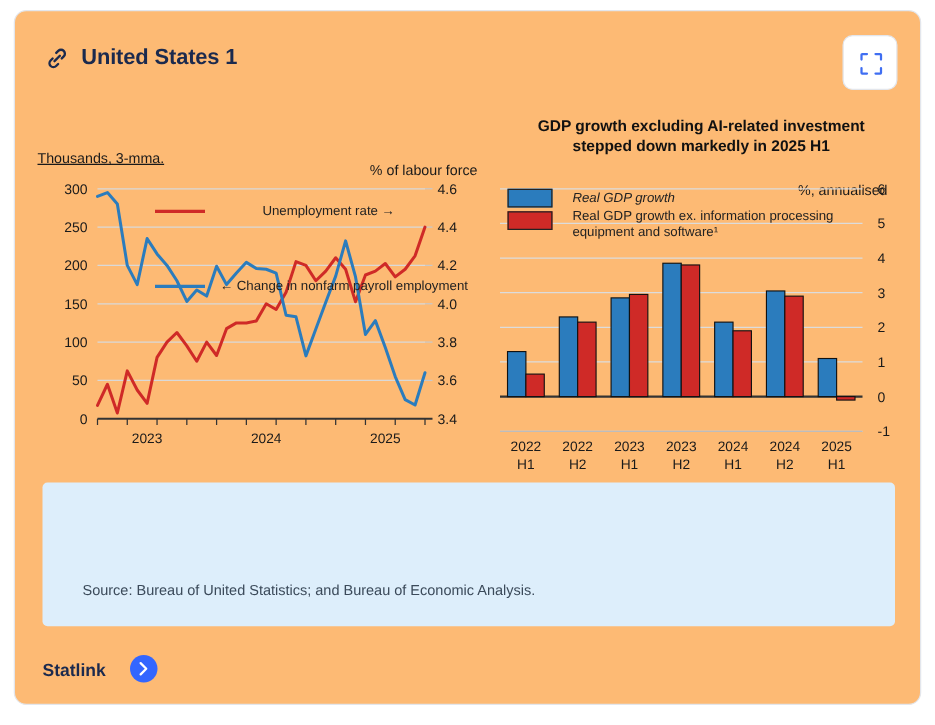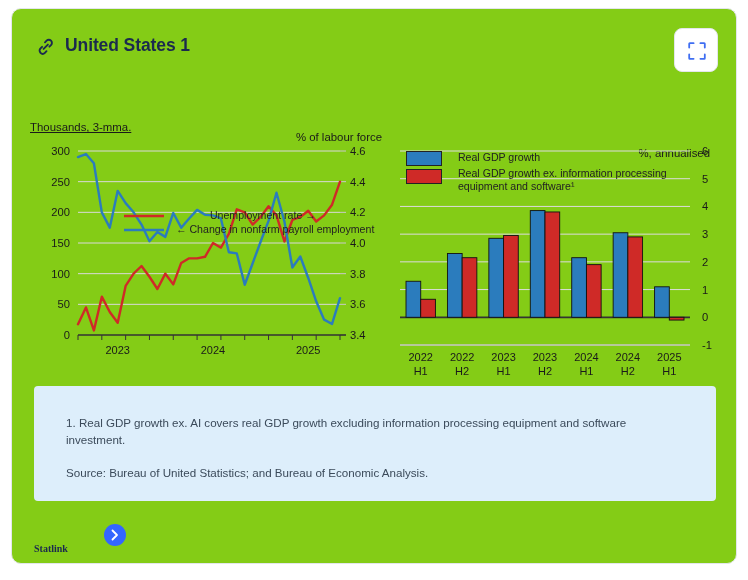--- a/index.html
+++ b/index.html
@@ -17,21 +17,21 @@
     background: #ffffff;
   }
   .card {
     position: absolute;
     left: 11px;
     top: 8px;
     width: 726px;
     height: 556px;
     border: 1px solid #e3e6ec;
     border-radius: 10px;
-    background: #84cc16;
+    background: #fdba74;
     box-sizing: border-box;
   }
   
   .card-header {
     position: absolute;
     left: 0; top: 0;
     width: 100%;
     height: 74px;
   }
   .link-icon {
@@ -110,25 +110,24 @@
   .note-2 { top: 78px; }
 
   
   .statlink-wrap {
     position: absolute;
     left: 22px; top: 515px;
     height: 26px;
   }
   .statlink-label {
     position: absolute;
-    left: 0; top: 19px;
-    font-size: 10px;
+    left: 0; top: 4px;
+    font-size: 14px;
     font-weight: bold;
     color: #1b2a4e;
-    font-family: Liberation Serif, serif;
   }
   .statlink-btn {
     position: absolute;
     left: 70px; top: 0px;
     width: 22px; height: 22px;
     border-radius: 50%;
     background: #3366ff;
     cursor: pointer;
   }
   .statlink-btn svg { position: absolute; left: 6px; top: 5px; }
@@ -211,37 +210,41 @@
           <line x1="268.3636363636364" y1="190" x2="268.3636363636364" y2="195" stroke="#333" stroke-width="1"></line>
           <line x1="292.1818181818182" y1="190" x2="292.1818181818182" y2="195" stroke="#333" stroke-width="1"></line>
           <line x1="316" y1="190" x2="316" y2="195" stroke="#333" stroke-width="1"></line>
           <text x="93.69696969696969" y="209" text-anchor="middle" class="cat-label">2023</text>
           <text x="188.96969696969697" y="209" text-anchor="middle" class="cat-label">2024</text>
           <text x="284.24242424242425" y="209" text-anchor="middle" class="cat-label">2025</text>
           <polyline points="54.00,179.27 61.94,162.40 69.88,185.40 77.82,151.67 85.76,167.00 93.70,177.73 101.64,140.93 109.58,128.67 117.52,121.00 125.45,131.73 133.39,144.00 141.33,128.67 149.27,139.40 157.21,117.93 165.15,113.33 173.09,113.33 181.03,111.80 188.97,98.00 196.91,102.60 204.85,88.80 212.79,64.27 220.73,67.33 228.67,79.60 236.61,71.93 244.55,61.20 252.48,70.40 260.42,96.47 268.36,75.00 276.30,71.93 284.24,65.80 292.18,76.53 300.12,70.40 308.06,59.67 316.00,36.67" fill="none" stroke="#cf2a27" stroke-width="2.4" stroke-linejoin="round" stroke-linecap="round"></polyline>
           <polyline points="54.00,12.13 61.94,9.07 69.88,18.27 77.82,67.33 85.76,82.67 93.70,45.87 101.64,58.13 109.58,67.33 117.52,79.60 125.45,96.16 133.39,86.96 141.33,91.87 149.27,67.95 157.21,82.67 165.15,73.47 173.09,64.88 181.03,69.79 188.97,70.40 196.91,73.47 204.85,107.20 212.79,108.43 220.73,139.71 228.67,118.24 236.61,96.77 244.55,75.92 252.48,47.71 260.42,76.53 268.36,122.53 276.30,111.49 284.24,132.96 292.18,156.27 300.12,174.67 308.06,178.96 316.00,153.20" fill="none" stroke="#2b7cbd" stroke-width="2.4" stroke-linejoin="round" stroke-linecap="round"></polyline>
         </svg>
 
-      <div class="legend-row" style="left:100px; top:70px;margin-top:46px;">
+      <div class="legend-row" style="left:100px; top:70px;">
         <svg width="40" height="10" style="vertical-align:middle">
           <line x1="0" y1="5" x2="40" y2="5" stroke="#cf2a27" stroke-width="2.6"></line>
         </svg>
         <span style="display:inline-block;width:40px"></span>
         <span>Unemployment rate →</span>
       </div>
       <div class="legend-row" style="left:100px; top:90px;margin-top:40px;">
         <svg width="40" height="10" style="vertical-align:middle">
           <line x1="0" y1="5" x2="40" y2="5" stroke="#2b7cbd" stroke-width="2.6"></line>
         </svg>
         <span style="display:inline-block;width:6px"></span>
         <span>← Change in nonfarm payroll employment</span>
       </div>
     </div>
 
     <div class="panel panel-right">
+      <div class="chart-title">
+        <span>GDP growth excluding AI-related investment</span>
+        <span>stepped down markedly in 2025 H1</span>
+      </div>
 
       <div class="axis-unit" style="right:28px; top:54px;margin-left:11px;">%, annualised</div>
 
       <svg class="plot" id="bar-plot" style="left:0; top:52px;" width="354" height="226">
           <line x1="16" y1="200" x2="306" y2="200" stroke="#dcdcdc" stroke-width="1"></line>
           <text x="318" y="204" text-anchor="start" class="tick-label-r">-1</text>
           <line x1="16" y1="172.28571428571428" x2="306" y2="172.28571428571428" stroke="#333333" stroke-width="1.8"></line>
           <text x="318" y="176.28571428571428" text-anchor="start" class="tick-label-r">0</text>
           <line x1="16" y1="144.57142857142858" x2="306" y2="144.57142857142858" stroke="#dcdcdc" stroke-width="1"></line>
           <text x="318" y="148.57142857142858" text-anchor="start" class="tick-label-r">1</text>
@@ -279,34 +282,33 @@
           <text x="161" y="216" text-anchor="middle" class="cat-label">2023</text>
           <text x="161" y="230" text-anchor="middle" class="cat-label">H2</text>
           <text x="202.42857142857144" y="216" text-anchor="middle" class="cat-label">2024</text>
           <text x="202.42857142857144" y="230" text-anchor="middle" class="cat-label">H1</text>
           <text x="243.8571428571429" y="216" text-anchor="middle" class="cat-label">2024</text>
           <text x="243.8571428571429" y="230" text-anchor="middle" class="cat-label">H2</text>
           <text x="285.2857142857143" y="216" text-anchor="middle" class="cat-label">2025</text>
           <text x="285.2857142857143" y="230" text-anchor="middle" class="cat-label">H1</text>
         </svg>
 
-      <div class="legend-row" style="left:22px; top:58px; width:300px; white-space:normal;">
+      <div class="legend-row" style="left:22px; top:58px; width:300px; white-space:normal;font-style:italic;">
         <span style="display:inline-block;width:34px;height:13px;background:#2b7cbd;border:1px solid #222;vertical-align:middle;"></span>
         <span style="display:inline-block;width:10px"></span>
         <span>Real GDP growth</span>
       </div>
       <div class="legend-row" style="left:22px; top:74px; width:310px; white-space:normal;">
         <span style="display:inline-block;width:34px;height:13px;background:#cf2a27;border:1px solid #222;vertical-align:top;margin-top:2px;"></span>
         <span style="display:inline-block;width:10px"></span>
         <span style="display:inline-block;width:250px;vertical-align:top;line-height:13px;">Real GDP growth ex. information processing equipment and software¹</span>
       </div>
     </div>
 
     <div class="note-box">
-      <div class="note-text note-1">1. Real GDP growth ex. AI covers real GDP growth excluding information processing equipment and software investment.</div>
       <div class="note-text note-2">Source: Bureau of United Statistics; and Bureau of Economic Analysis.</div>
     </div>
 
     <div class="statlink-wrap">
       <div class="statlink-label">Statlink</div>
       <div class="statlink-btn">
         <span>
         <svg width="10" height="12" viewBox="0 0 10 12" fill="none" stroke="#ffffff" stroke-width="1.8" stroke-linecap="round" stroke-linejoin="round">
           <path d="M2.5 1.5 L7 6 L2.5 10.5"></path>
         </svg>

